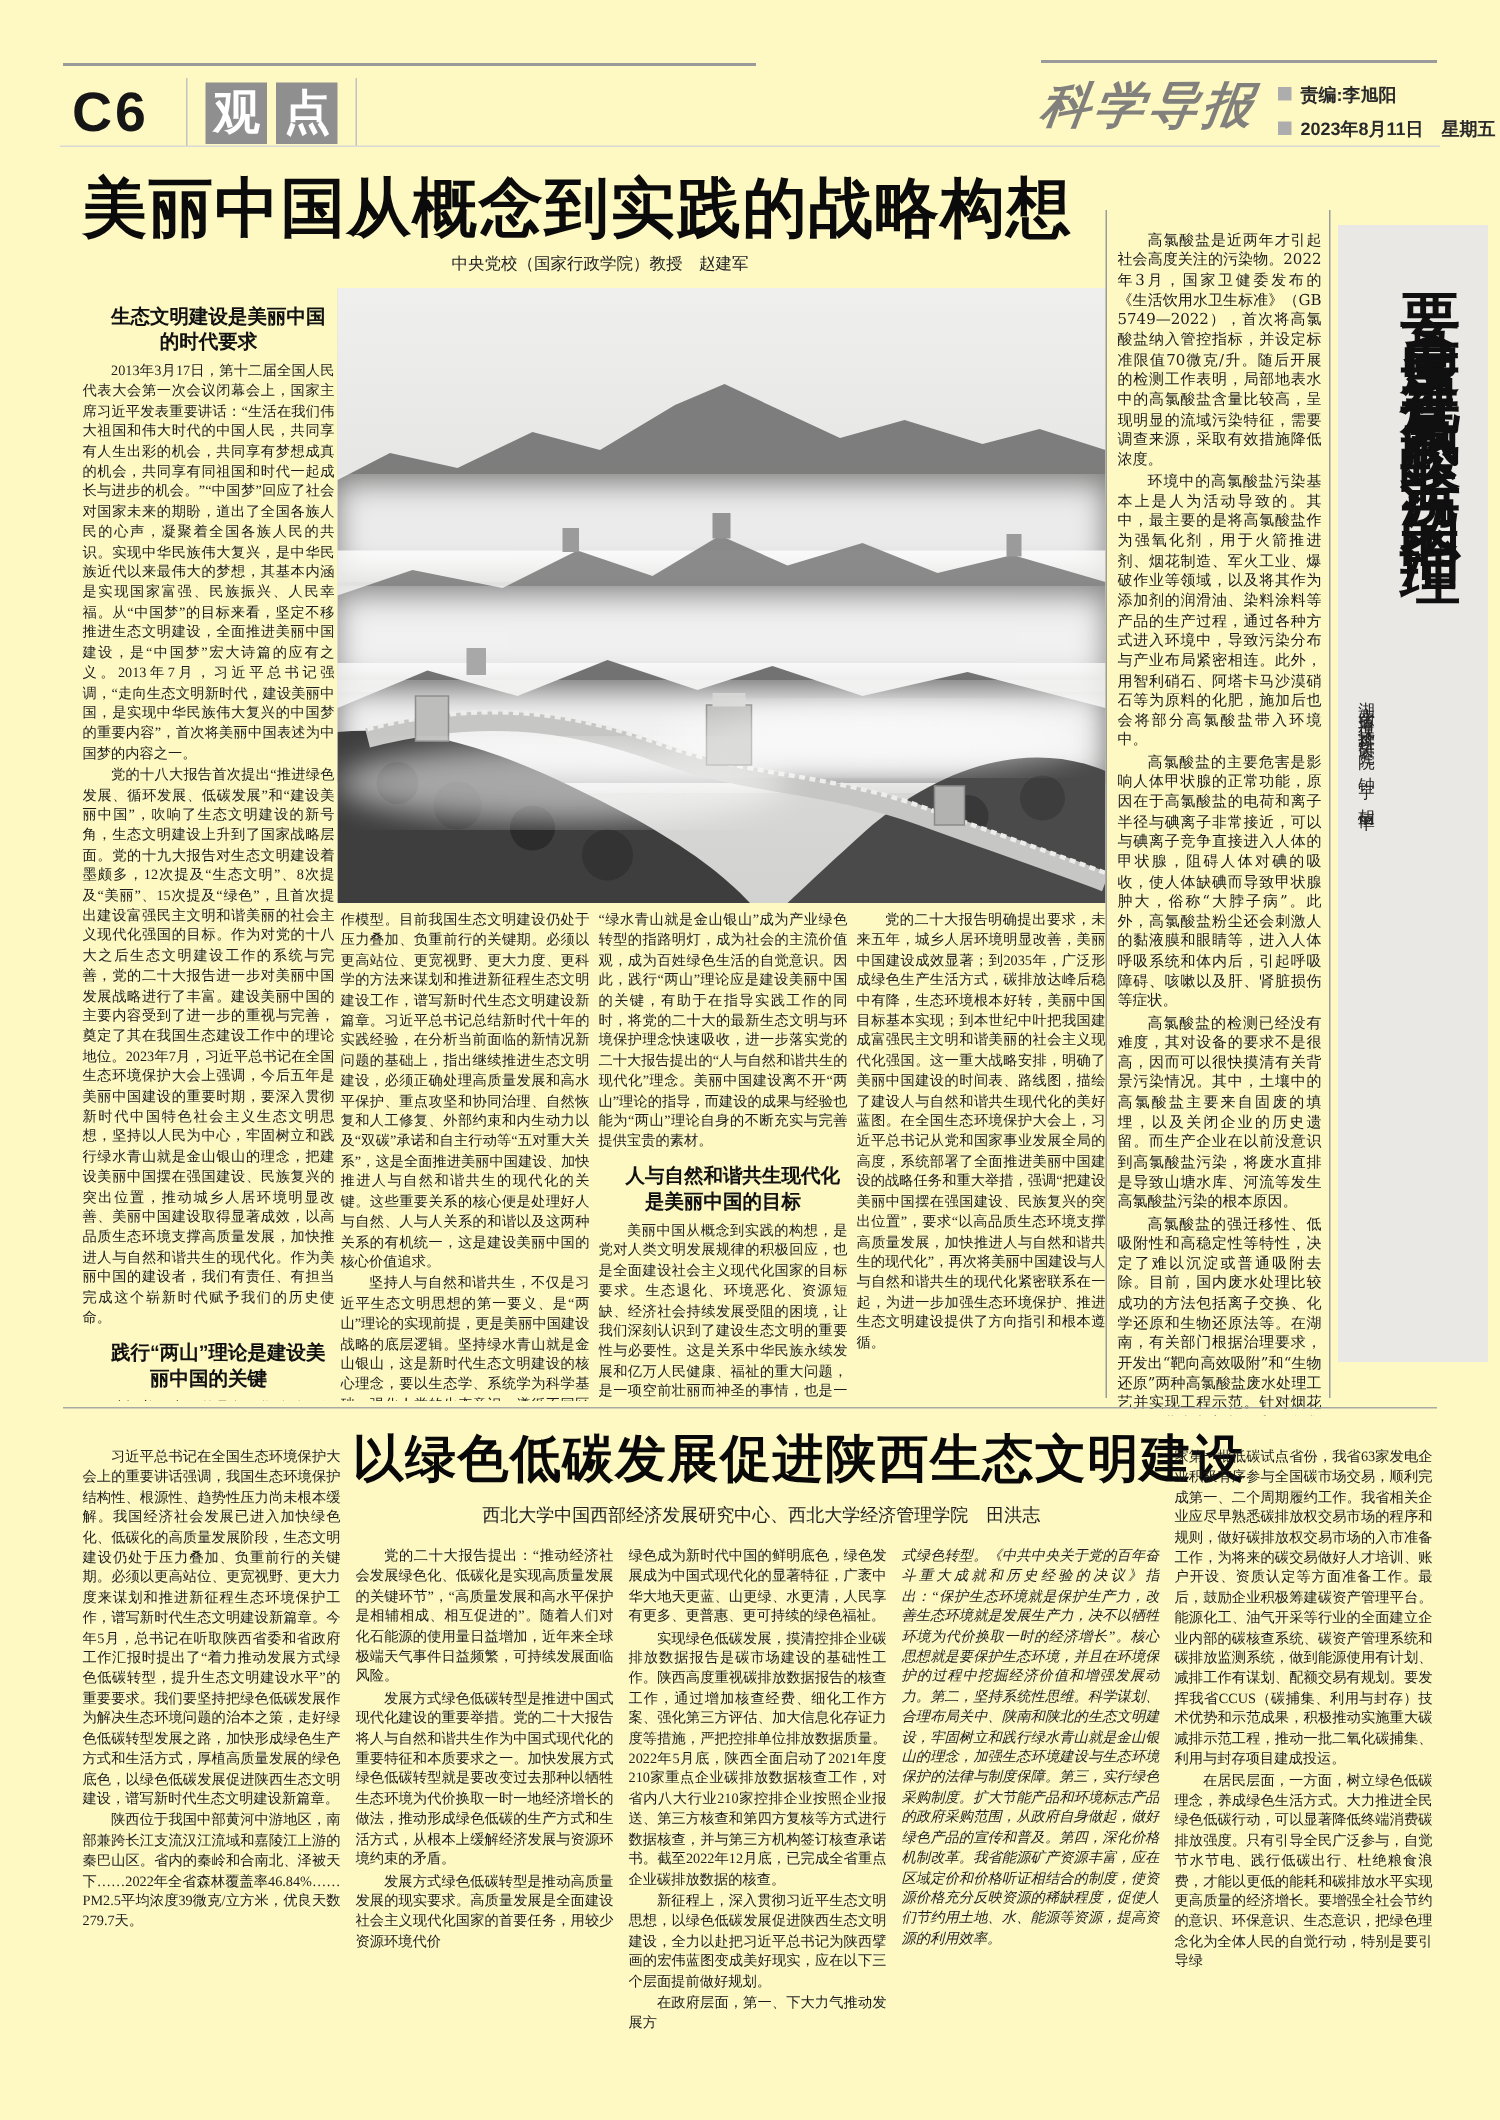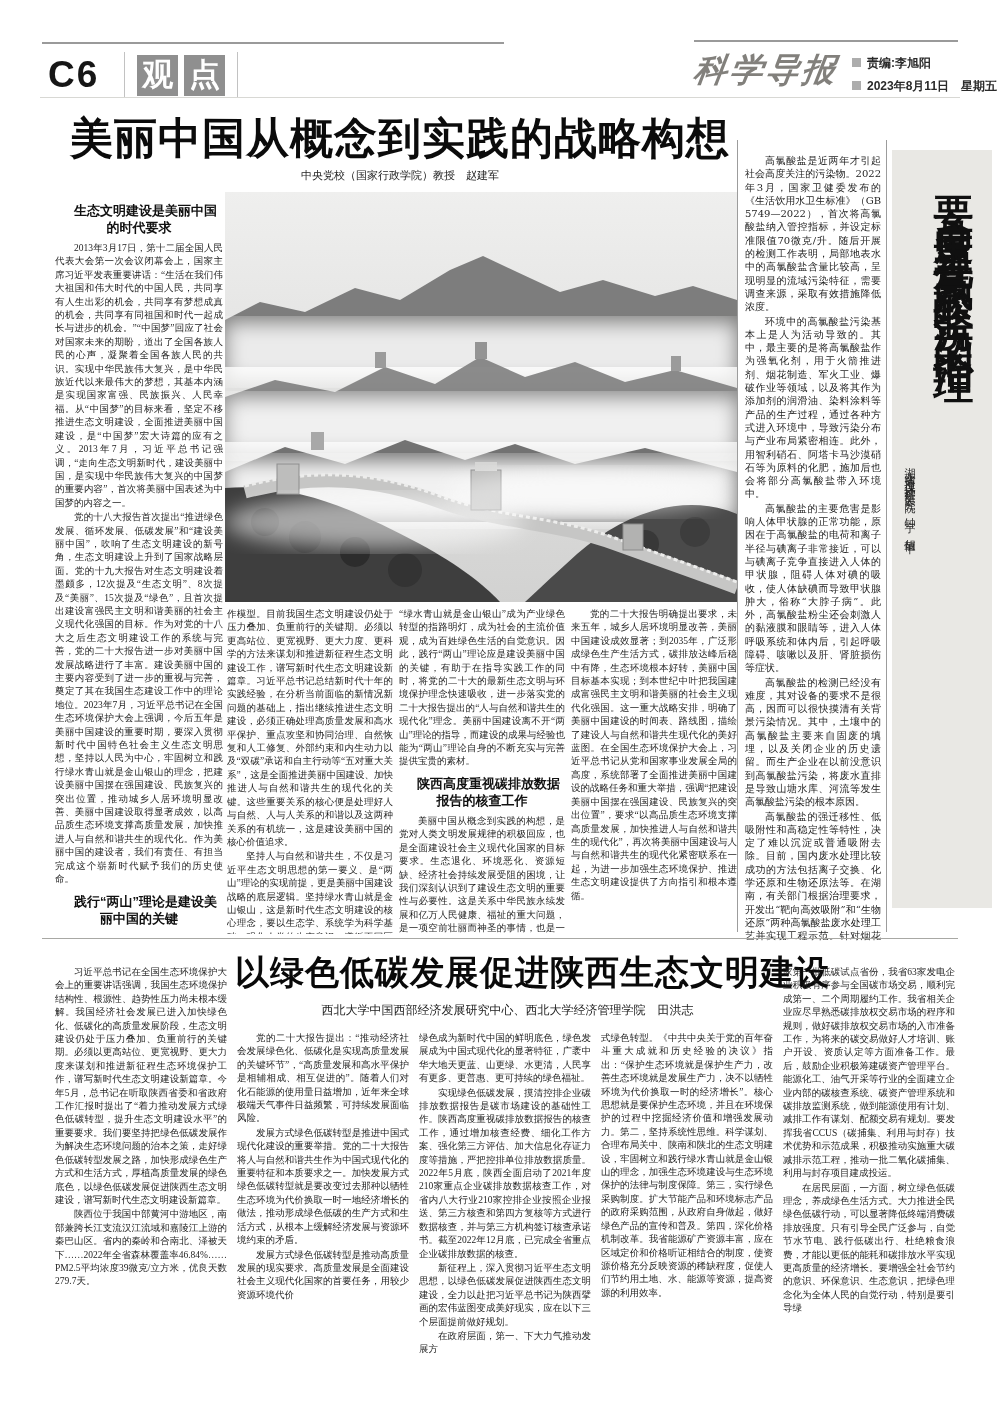--- a/index.html
+++ b/index.html
@@ -1,37 +1,37 @@
 <!DOCTYPE html>
 <html><head>
 <meta charset="utf-8">
 <style>
   html,body{margin:0;padding:0;background:#e9e7e2;}
-  .page{position:relative;width:1000px;height:1413px;margin:0 auto;background:#ffffff;
+  .page{position:relative;width:1000px;height:1413px;margin:0 auto;background:#fef9c3;
         font-family:"Liberation Serif","DejaVu Serif",serif;color:#1c1c1c;overflow:hidden;}
 
   
   .hdr-left{position:absolute;left:42px;top:42px;width:462px;border-top:2px solid #9a9a9a;
             padding-top:8px;display:flex;align-items:center;}
   .pageno{font-family:"Liberation Sans",sans-serif;font-size:37px;font-weight:600;color:#161616;
           letter-spacing:2px;margin:0 16px 0 6px;}
   .vline{width:1px;height:46px;background:#c2c2c2;margin:0 9px;}
   .secbox{width:41px;height:41px;background:#8f8f8f;color:#fff;font-family:"Liberation Sans",sans-serif;
           font-weight:bold;font-size:31px;display:flex;align-items:center;justify-content:center;margin:0 3px;}
   .hdr-right{position:absolute;left:694px;top:40px;width:264px;border-top:2px solid #9a9a9a;
              padding-top:6px;display:flex;align-items:flex-start;}
   .masthead{font-family:"DejaVu Serif",serif;font-style:italic;font-weight:bold;font-size:33px;
             color:#82807c;letter-spacing:3px;transform:skewX(-8deg);white-space:nowrap;margin-right:14px;}
   .hdr-meta{font-family:"Liberation Sans",sans-serif;font-size:12px;font-weight:bold;color:#2a2a2a;
             line-height:1.9;white-space:nowrap;padding-top:4px;}
   .sq{display:inline-block;width:9px;height:9px;background:#adadad;margin-right:6px;}
   .rule-top{position:absolute;left:40px;right:40px;top:97px;height:1px;background:#d8d8d4;}
 
   
-  .m-headline{position:absolute;left:55px;width:690px;top:110px;text-align:center;
+  .m-headline{position:absolute;left:55px;width:690px;top:110px;
               font-family:Liberation Serif, serif;font-weight:900;
               font-size:43px;letter-spacing:1px;color:#0b0b0b;white-space:nowrap;}
   .m-byline{position:absolute;left:55px;width:690px;top:168px;text-align:center;font-size:11px;color:#222;}
 
   .col{position:absolute;overflow:hidden;text-align:justify;font-size:9.5px;line-height:13.4px;color:#1d1d1d;}
   .col p{margin:0 0 1px 0;text-indent:2em;}
   .col p.cont{text-indent:0;}
   .subhead{font-family:"Liberation Sans","DejaVu Sans",sans-serif;font-weight:bold;font-size:13px;
            line-height:17px;margin:6px 0 6px 0;text-indent:1em;text-align:center;color:#111;}
   .c-left {left:55px; top:196px;width:168px;height:738px;}
@@ -55,21 +55,21 @@
            font-size:11px;letter-spacing:3px;color:#222;white-space:nowrap;}
 
   
   .b-rule{position:absolute;left:42px;right:42px;top:938px;height:1px;background:#a8a8a4;}
   .b-headline{position:absolute;left:235px;width:545px;top:950px;text-align:center;
               font-weight:bold;font-size:34px;letter-spacing:1px;color:#090909;white-space:nowrap;}
   .b-byline{position:absolute;left:215px;width:585px;top:1002px;text-align:center;font-size:12px;color:#222;}
   .b1{left:55px; top:966px; width:172px;height:408px;}
   .b2{left:237px;top:1032px;width:172px;height:342px;}
   .b3{left:419px;top:1032px;width:172px;height:342px;}
-  .b4{left:601px;top:1032px;width:172px;height:342px;}
+  .b4{left:601px;top:1032px;width:172px;height:342px;font-style:italic;}
   .b5{left:783px;top:966px; width:172px;height:408px;}
 </style>
 </head>
 <body>
 
 <div class="page">
 
   <div class="hdr-left">
     <span class="pageno">C6</span>
     <span class="vline"></span>
@@ -147,21 +147,21 @@
     </svg>
   </div>
 
   <div class="col c-a">
     <p class="cont">作模型。目前我国生态文明建设仍处于压力叠加、负重前行的关键期。必须以更高站位、更宽视野、更大力度、更科学的方法来谋划和推进新征程生态文明建设工作，谱写新时代生态文明建设新篇章。习近平总书记总结新时代十年的实践经验，在分析当前面临的新情况新问题的基础上，指出继续推进生态文明建设，必须正确处理高质量发展和高水平保护、重点攻坚和协同治理、自然恢复和人工修复、外部约束和内生动力以及“双碳”承诺和自主行动等“五对重大关系”，这是全面推进美丽中国建设、加快推进人与自然和谐共生的现代化的关键。这些重要关系的核心便是处理好人与自然、人与人关系的和谐以及这两种关系的有机统一，这是建设美丽中国的核心价值追求。</p>
     <p>坚持人与自然和谐共生，不仅是习近平生态文明思想的第一要义、是“两山”理论的实现前提，更是美丽中国建设战略的底层逻辑。坚持绿水青山就是金山银山，这是新时代生态文明建设的核心理念，要以生态学、系统学为科学基础，强化人类的生态意识，遵循不同区域间协同发展、当代人与后代人之间持续发展的原则，打造出文明的可持续发展。“绿水青山就是金山银山”作为当代马克思主义生态自然观的最新理论成果，是指向未来绿色发展的价值观和发展理念。深刻领会和付诸实践，让</p>
   </div>
 
   <div class="col c-b">
     <p class="cont">“绿水青山就是金山银山”成为产业绿色转型的指路明灯，成为社会的主流价值观，成为百姓绿色生活的自觉意识。因此，践行“两山”理论应是建设美丽中国的关键，有助于在指导实践工作的同时，将党的二十大的最新生态文明与环境保护理念快速吸收，进一步落实党的二十大报告提出的“人与自然和谐共生的现代化”理念。美丽中国建设离不开“两山”理论的指导，而建设的成果与经验也能为“两山”理论自身的不断充实与完善提供宝贵的素材。</p>
-    <div class="subhead">陕西高度重视碳排放数据报告的核查工作</div>
+    <div class="subhead">人与自然和谐共生现代化是美丽中国的目标</div>
     <p>美丽中国从概念到实践的构想，是党对人类文明发展规律的积极回应，也是全面建设社会主义现代化国家的目标要求。生态退化、环境恶化、资源短缺、经济社会持续发展受阻的困境，让我们深刻认识到了建设生态文明的重要性与必要性。这是关系中华民族永续发展和亿万人民健康、福祉的重大问题，是一项空前壮丽而神圣的事情，也是一项极其艰巨的世纪工程，需要破除种种困难和障碍，需要几代人坚持不懈的努力和付出，需要投入难以计数的人力、物力和智力。以生态文明建设推进实现人与自然和谐共生的现代化，成为新时代实现美丽中国的重要标准。中国式</p>
   </div>
 
   <div class="col c-c">
     <p>党的二十大报告明确提出要求，未来五年，城乡人居环境明显改善，美丽中国建设成效显著；到2035年，广泛形成绿色生产生活方式，碳排放达峰后稳中有降，生态环境根本好转，美丽中国目标基本实现；到本世纪中叶把我国建成富强民主文明和谐美丽的社会主义现代化强国。这一重大战略安排，明确了美丽中国建设的时间表、路线图，描绘了建设人与自然和谐共生现代化的美好蓝图。在全国生态环境保护大会上，习近平总书记从党和国家事业发展全局的高度，系统部署了全面推进美丽中国建设的战略任务和重大举措，强调“把建设美丽中国摆在强国建设、民族复兴的突出位置”，要求“以高品质生态环境支撑高质量发展，加快推进人与自然和谐共生的现代化”，再次将美丽中国建设与人与自然和谐共生的现代化紧密联系在一起，为进一步加强生态环境保护、推进生态文明建设提供了方向指引和根本遵循。</p>
   </div>
 
   <div class="r-rule1"></div>
   <div class="r-rule2"></div>
   <div class="col r-col">

